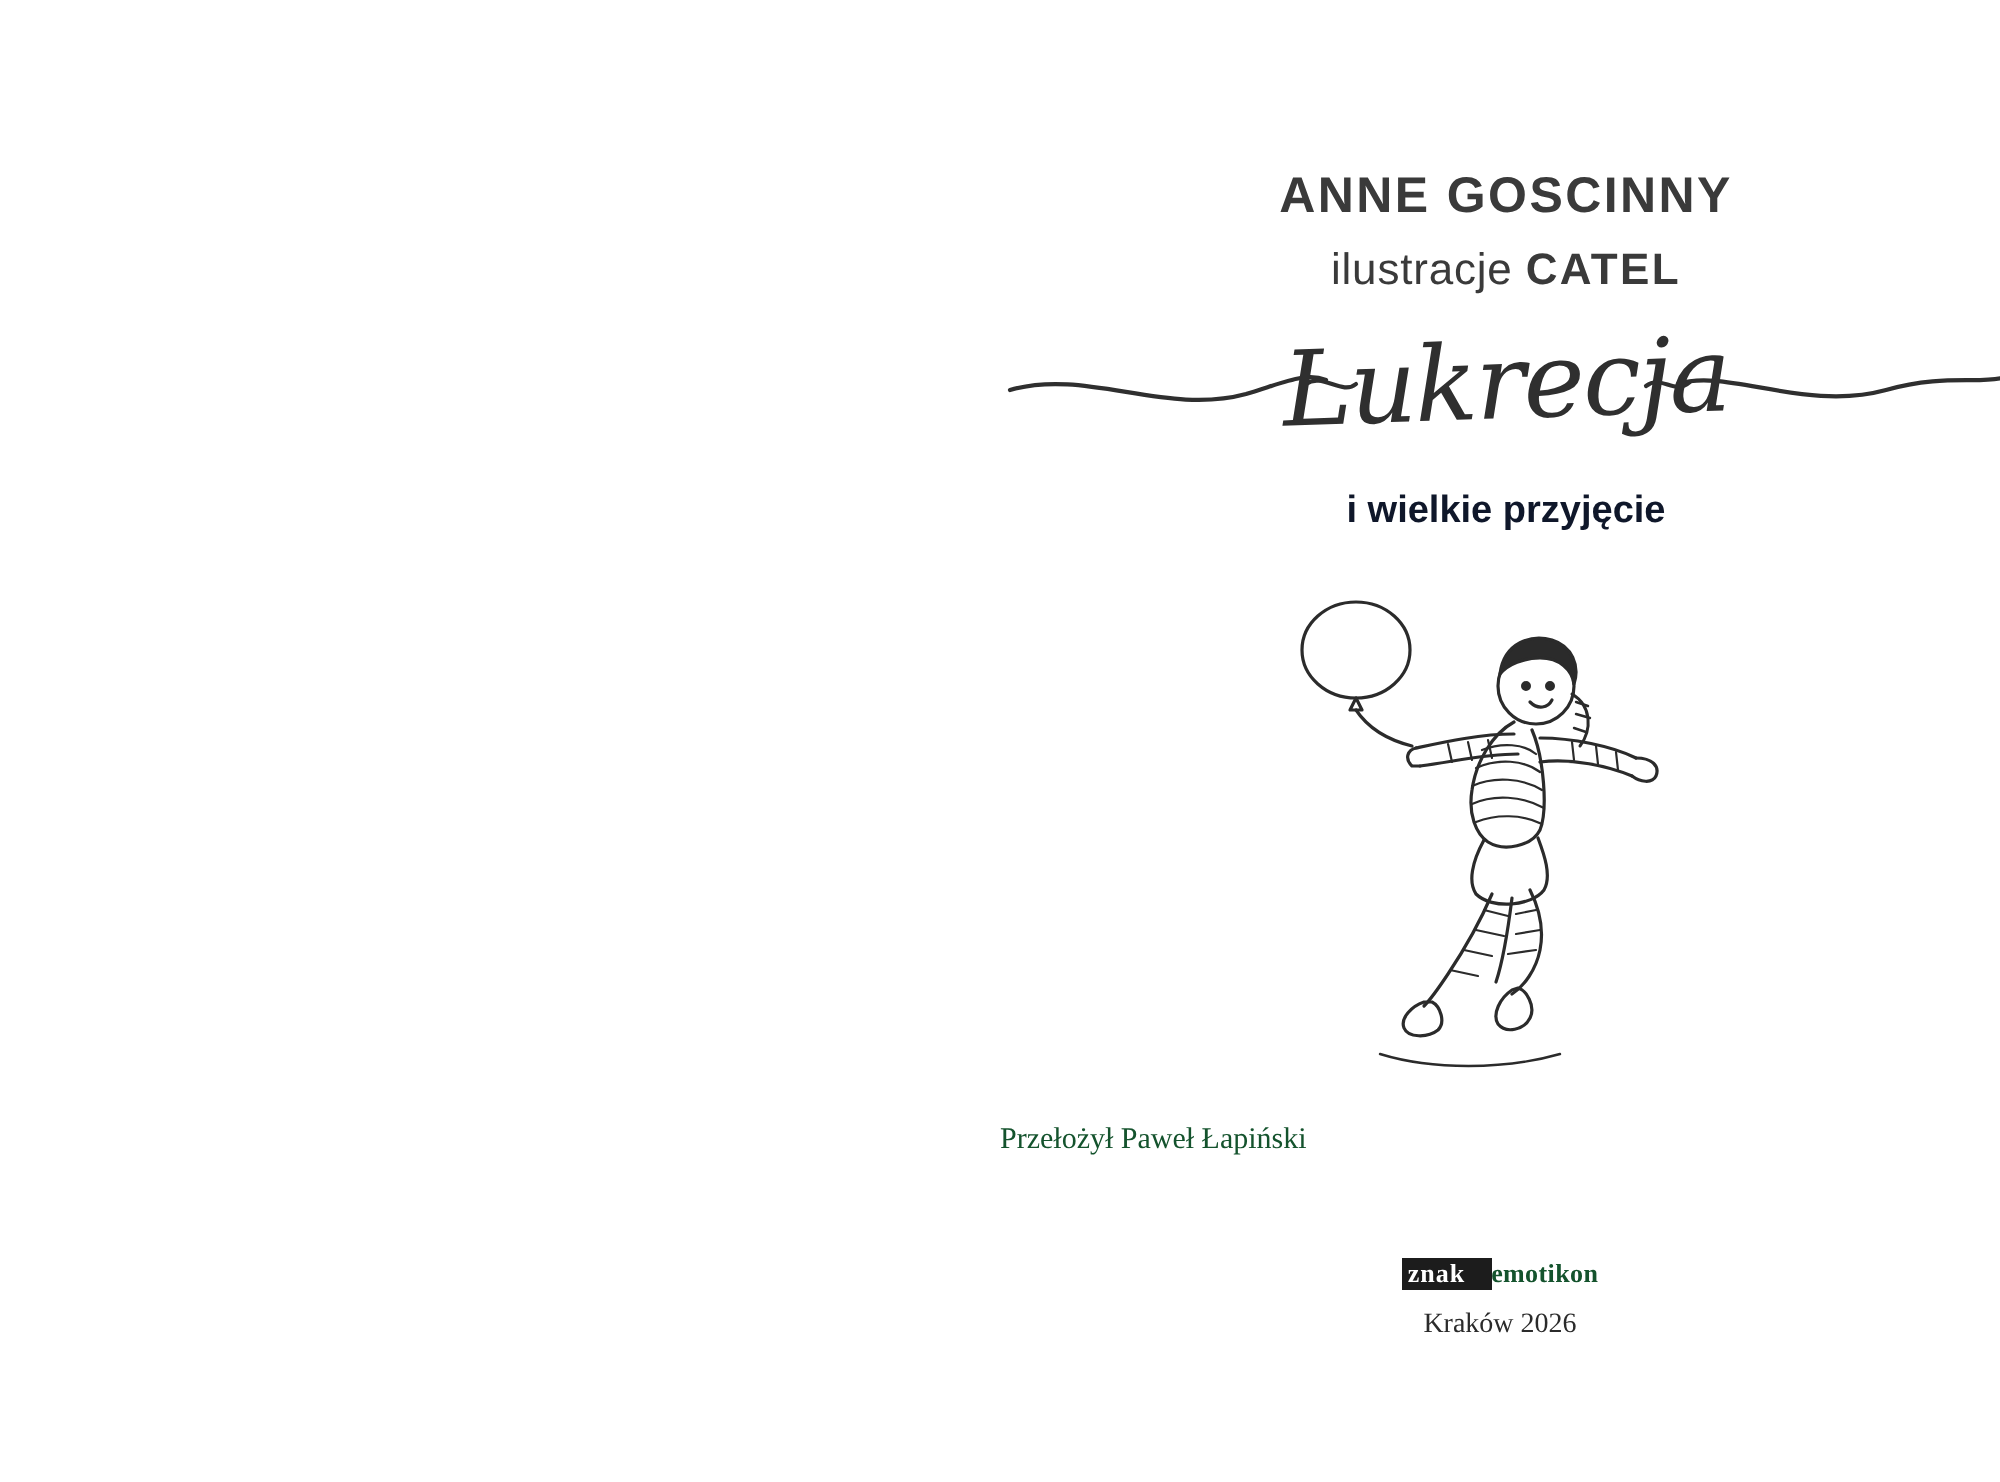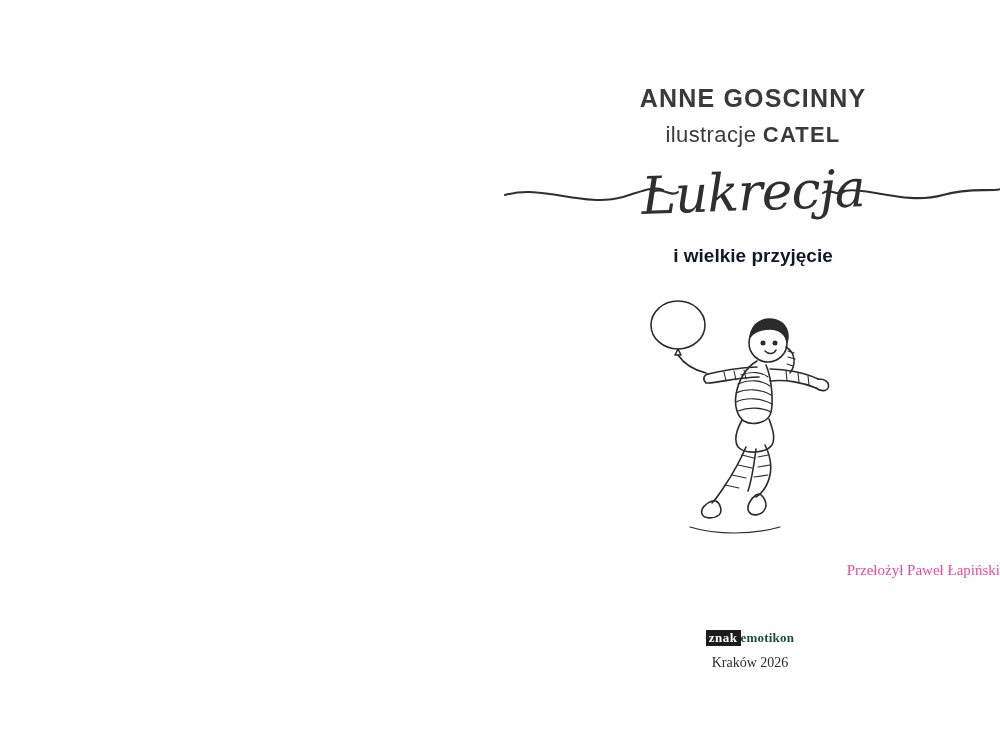--- a/index.html
+++ b/index.html
@@ -94,24 +94,24 @@
     width: 260px;
     height: 250px;
   }
 
   
   .translator {
     position: absolute;
     left: 500px;
     top: 562px;
     width: 500px;
-    text-align: right;
+    text-align: left;
     font-family: "Liberation Serif", serif;
     font-size: 15px;
-    color: #ec4899;
+    color: #14532d;
   }
 
   
   .imprint {
     position: absolute;
     left: 500px;
     top: 628px;
     width: 500px;
     text-align: center;
   }
@@ -122,21 +122,21 @@
     line-height: 1;
     white-space: nowrap;
   }
   .imprint-logo .mark {
     display: inline-block;
     background: #1c1c1c;
     color: #ffffff;
     font-weight: bold;
     font-family: "Liberation Serif", serif;
     font-size: 13px;
-    padding: 1px 3px 2px 3px;
+    padding: 1px 13px 2px 3px;
     letter-spacing: 0.5px;
   }
   .imprint-logo .word {
     display: inline-block;
     font-weight: bold;
     color: #14532d;
     font-size: 13px;
     letter-spacing: 0.2px;
   }
   .imprint-city {

